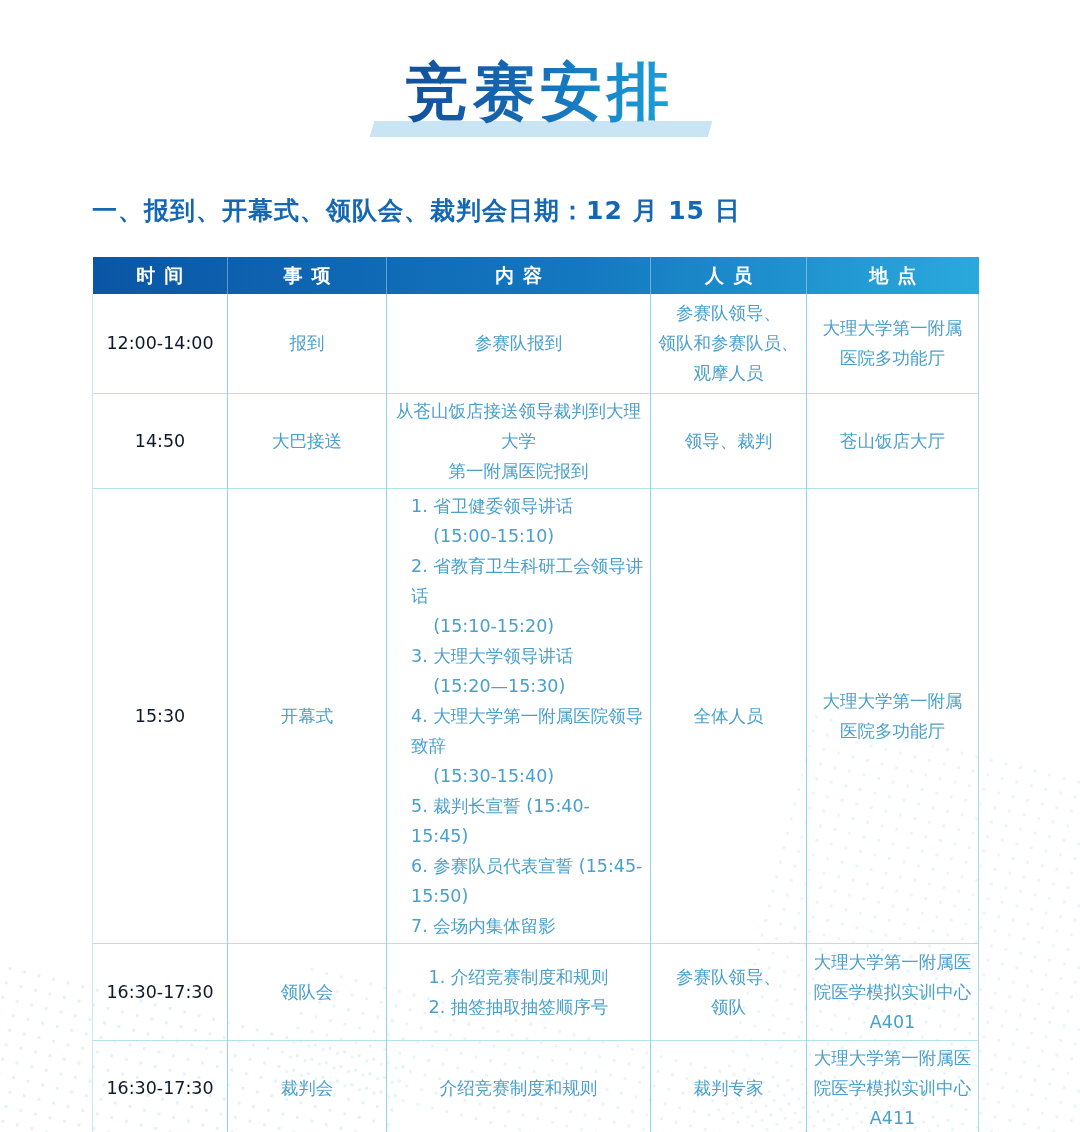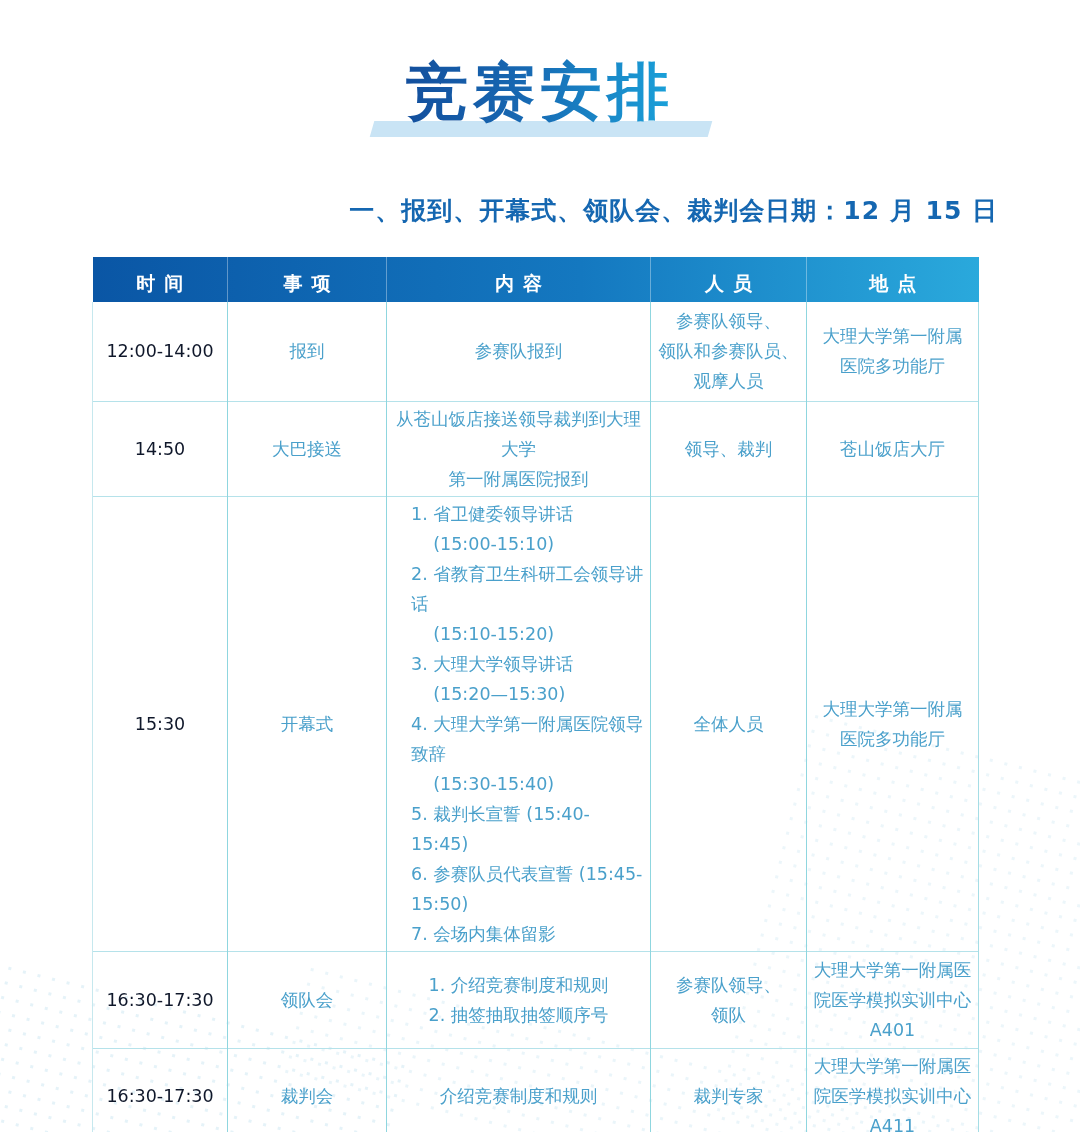--- a/index.html
+++ b/index.html
@@ -39,39 +39,38 @@
     margin: 0;
     font-size: 62px; font-weight: bold; letter-spacing: 5px;
     background: linear-gradient(90deg, #134f9d 0%, #1769b3 45%, #1aa2da 100%);
     -webkit-background-clip: text; background-clip: text;
     -webkit-text-fill-color: transparent; color: transparent;
   }
 
   
   .section-row {
     position: absolute; top: 194px; left: 92px; width: 886px;
-    display: flex; justify-content: flex-end; align-items: baseline;
+    display: flex; justify-content: flex-start; align-items: baseline;
     z-index: 2;
-    margin-left: 20px;
   }
   .section-heading, .section-date {
     font-size: 25px; font-weight: bold; color: #1567b1; letter-spacing: 1px;
   }
 
   
   table.schedule {
     position: absolute; left: 92px; top: 257px; width: 886px;
     border-collapse: collapse; table-layout: fixed; z-index: 1;
   }
   thead tr {
     background: linear-gradient(90deg, #0a56a5 0%, #1478c0 55%, #2aa9dc 100%);
   }
   th {
     height: 37px; color: #ffffff; font-size: 19px; font-weight: bold;
-    letter-spacing: 9px; padding: 8px 0 0 9px;
+    letter-spacing: 9px; padding: 0 0 0 9px;
     border-left: 1px solid rgba(255,255,255,0.35);
   }
   th:first-child { border-left: none; }
 
   td {
     color: #4aa0cb; font-size: 17.5px; line-height: 30px;
     text-align: center; vertical-align: middle;
     white-space: pre-wrap;
     border-left: 1.5px solid #8fd6df;
     border-top: 1.5px solid #b5e2ea;

